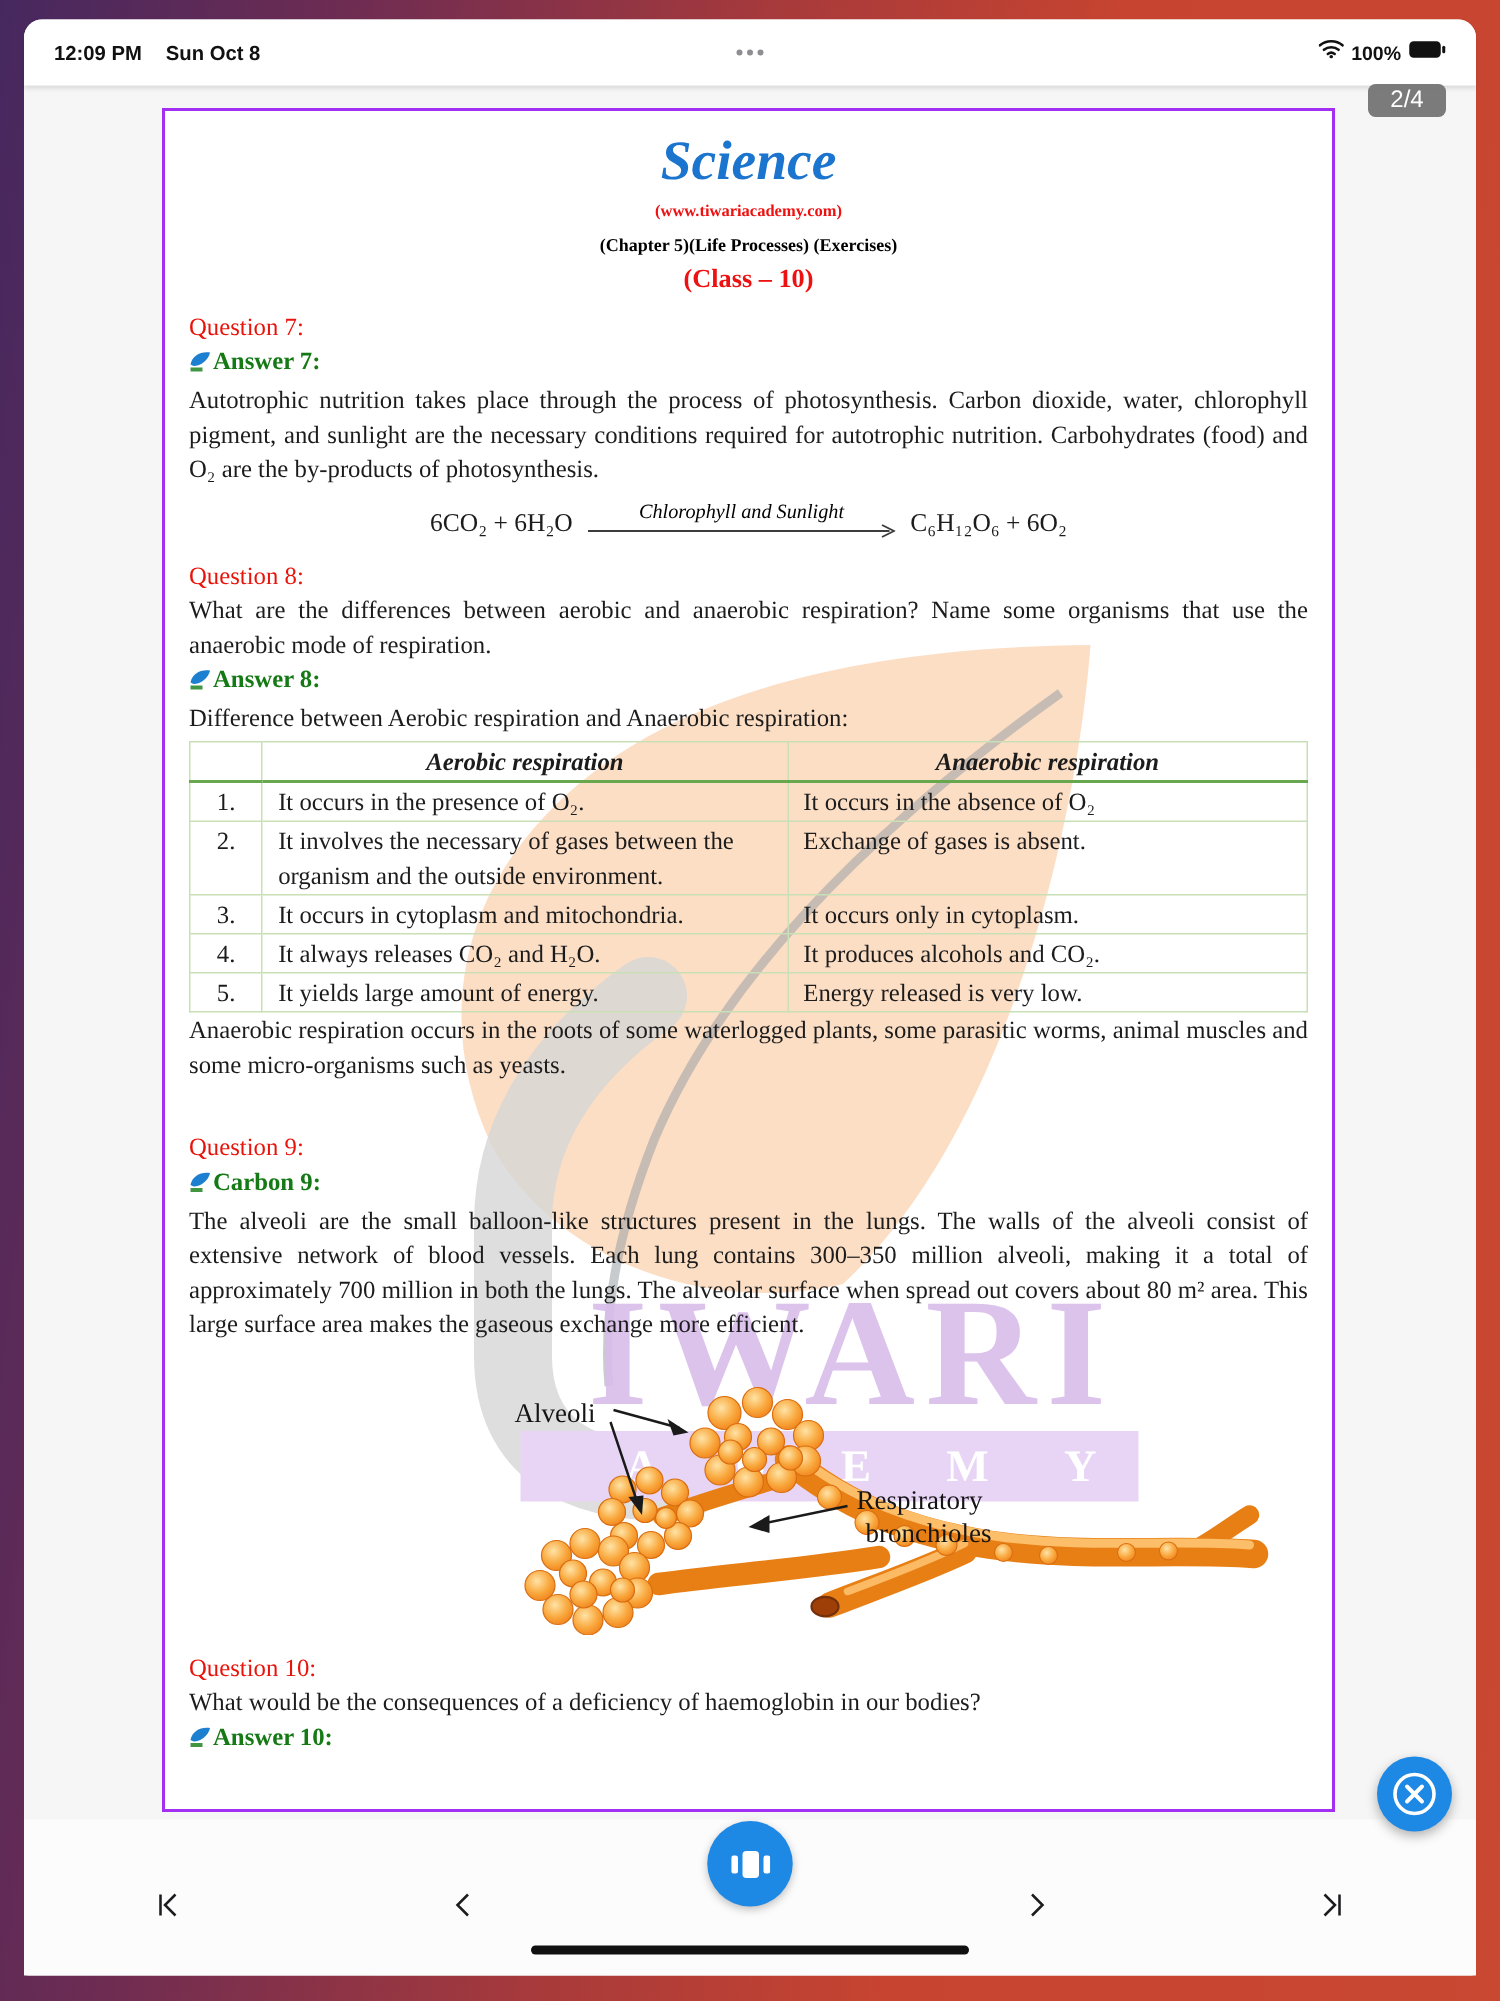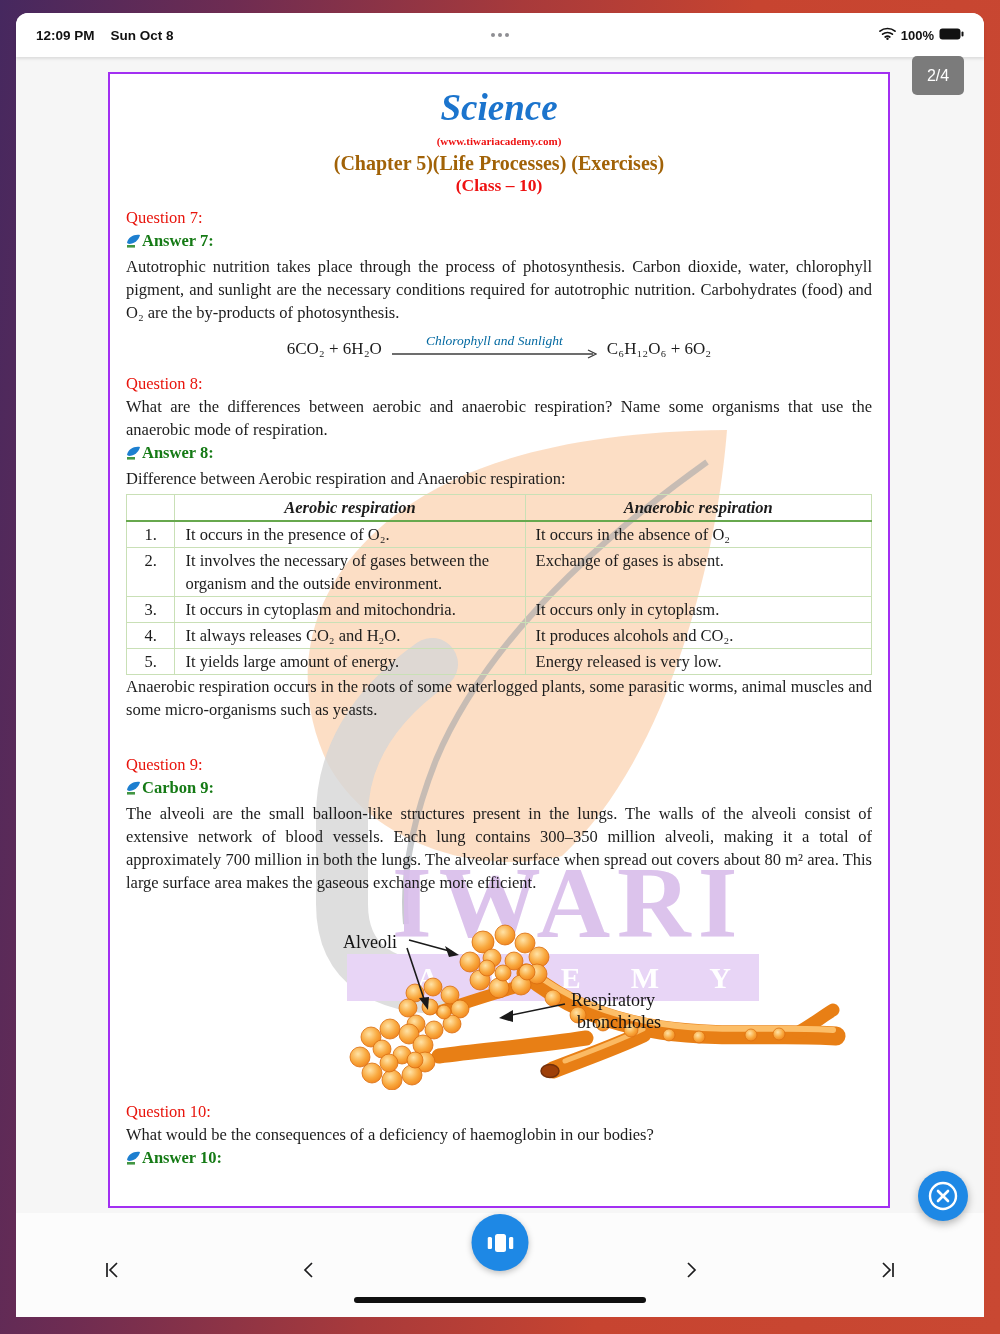--- a/index.html
+++ b/index.html
@@ -21,21 +21,21 @@
   }
   .sb-time { font-size:13.5px; font-weight:700; color:#111; }
   .sb-date { font-size:13.5px; font-weight:700; color:#111; margin-left:16px; }
   .sb-dots { position:absolute; left:50%; transform:translateX(-50%); display:flex; gap:3px; }
   .sb-dots i { width:4px; height:4px; border-radius:50%; background:#8e8e93; }
   .sb-right { margin-left:auto; display:flex; align-items:center; gap:5px; }
   .sb-batt-label { font-size:13px; font-weight:600; color:#111; }
 
   
   .page-indicator {
-    position:absolute; z-index:7; right:20px; top:43px; min-width:52px; height:39px;
+    position:absolute; z-index:7; right:20px; top:43px; min-width:52px; height:22px;
     background:rgba(116,116,116,.95); border-radius:5px; color:#fff;
     font-size:16px; display:flex; align-items:center; justify-content:center;
   }
 
   
   .doc {
     position:absolute; left:92px; top:59px; width:782px; height:1136px;
     background:#fff; border:2px solid #a22ff2; overflow:hidden;
   }
   .doc-watermark { position:absolute; inset:0; z-index:0; pointer-events:none; }
@@ -50,29 +50,29 @@
     padding:0 28px 0 70px; justify-content:space-between;
   }
   .wm-band span { font:bold 30px/1 "Liberation Serif","DejaVu Serif",serif; color:#ffffff; }
   .doc-content {
     position:relative; z-index:1; padding:12px 16px 0;
     font-family:"Liberation Serif","DejaVu Serif",serif;
     font-size:16.5px; line-height:23px; color:#1c1c1c; text-align:justify;
   }
   .doc-title { text-align:center; font-size:37px; line-height:44px; font-weight:bold; font-style:italic; color:#1b74cd; }
   .doc-site { text-align:center; font-size:11px; line-height:22px; font-weight:bold; color:#ee1111; }
-  .doc-chapter { text-align:center; font-size:20px; line-height:22px; font-weight:bold; color:#a16207; }
+  .doc-chapter { text-align:center; font-size:12px; line-height:22px; font-weight:bold; color:#000000; }
   .doc-class { text-align:center; font-size:17.5px; line-height:22px; font-weight:bold; color:#ee1111; }
   .q-head { color:#e8140c; font-weight:normal; margin-top:10px; }
   .a-head { color:#157a15; font-weight:bold; }
   .a-head .logo { display:inline-block; vertical-align:-3px; margin-right:1px; }
   .eq-row { display:flex; justify-content:center; align-items:flex-end; gap:10px; margin:9px 0 13px; text-align:left; }
   .eq-side { font-size:17px; line-height:20px; }
   .eq-mid { display:flex; flex-direction:column; align-items:center; }
-  .eq-cond { font-size:13.5px; line-height:15px; font-style:italic; color:#0369a1; margin-bottom:1px; }
+  .eq-cond { font-size:13.5px; line-height:15px; font-style:italic; color:#000000; margin-bottom:1px; }
   table.cmp { width:100%; border-collapse:collapse; margin-top:4px; background:transparent; }
   table.cmp th {
     border:1px solid #c9e0b6; border-bottom:2px solid #67a84e;
     font-style:italic; font-weight:bold; text-align:center; padding:1px 6px;
   }
   table.cmp td { border:1px solid #c9e0b6; padding:1px 10px; vertical-align:top; text-align:left; }
   table.cmp td.num { text-align:center; padding:1px 2px; }
   .spacer-lg { height:22px; }
   .figure-wrap { position:relative; height:192px; margin-top:4px; }
   .figure-wrap svg { position:absolute; left:205px; top:0; }

